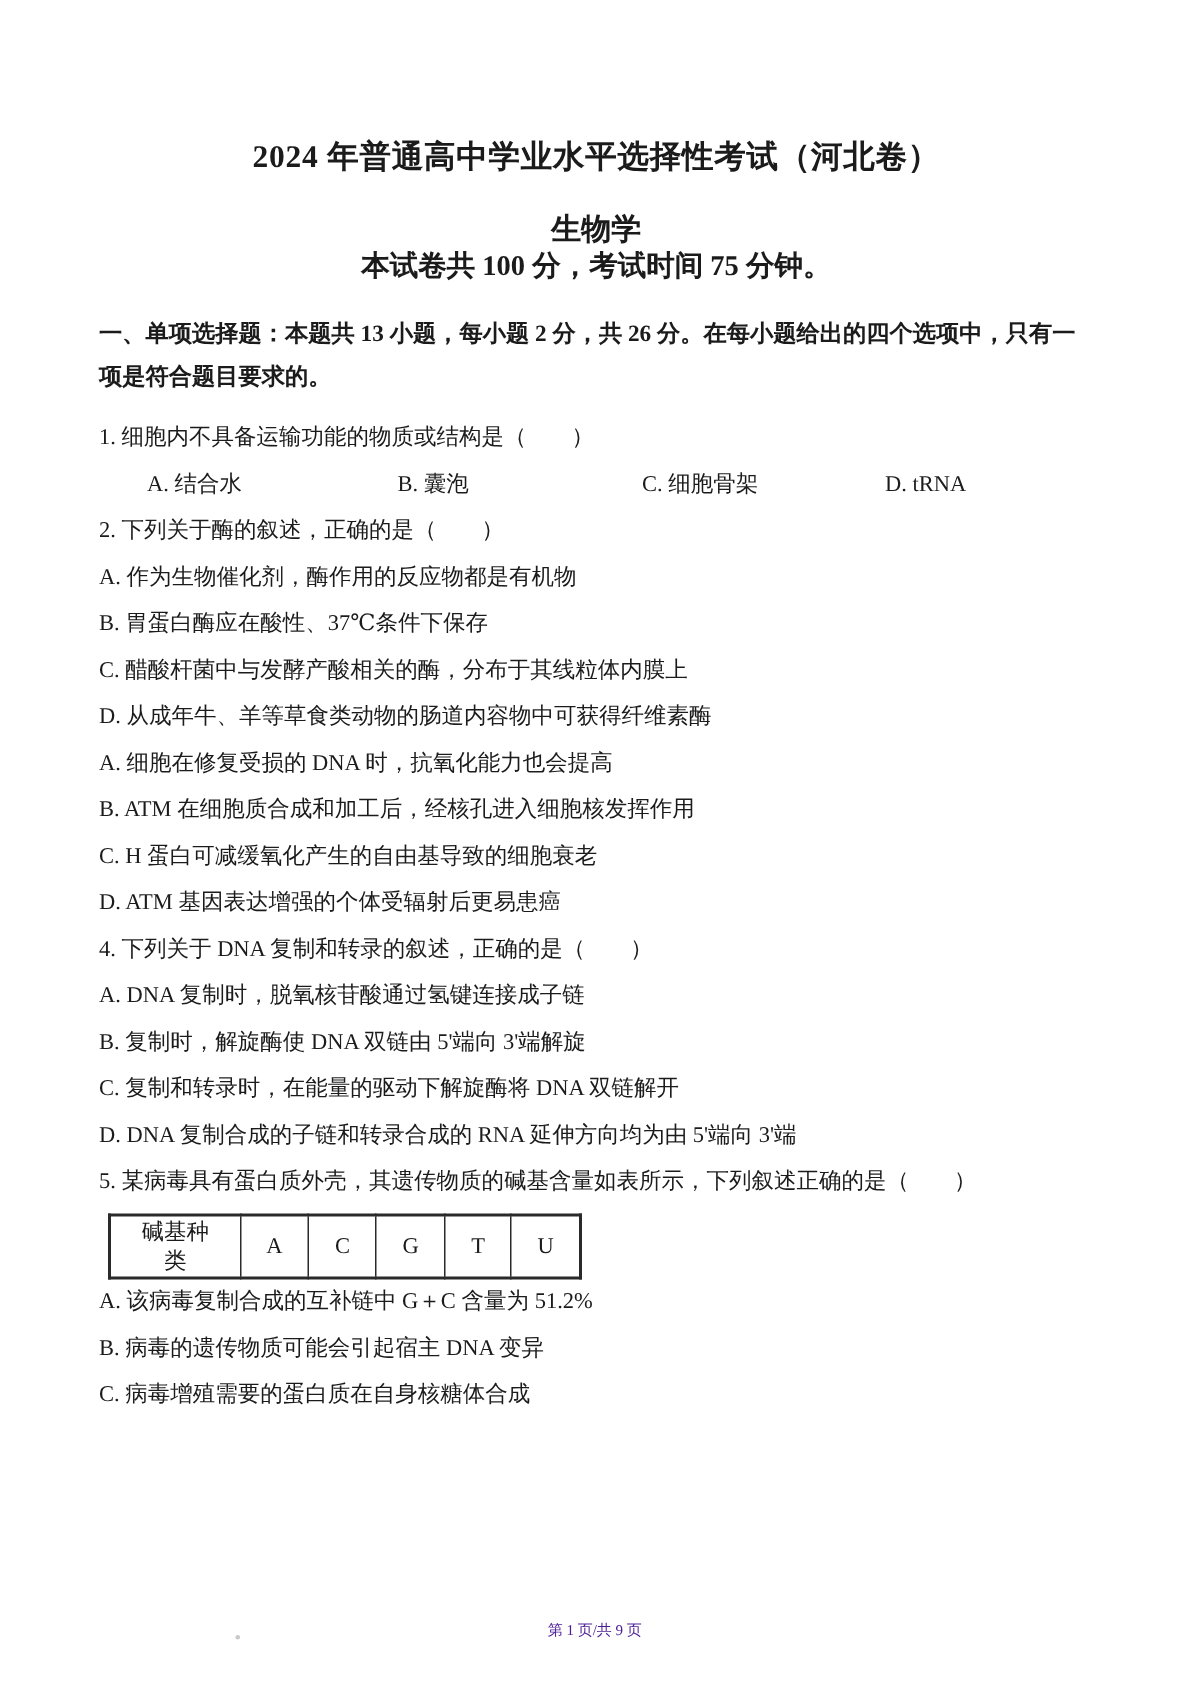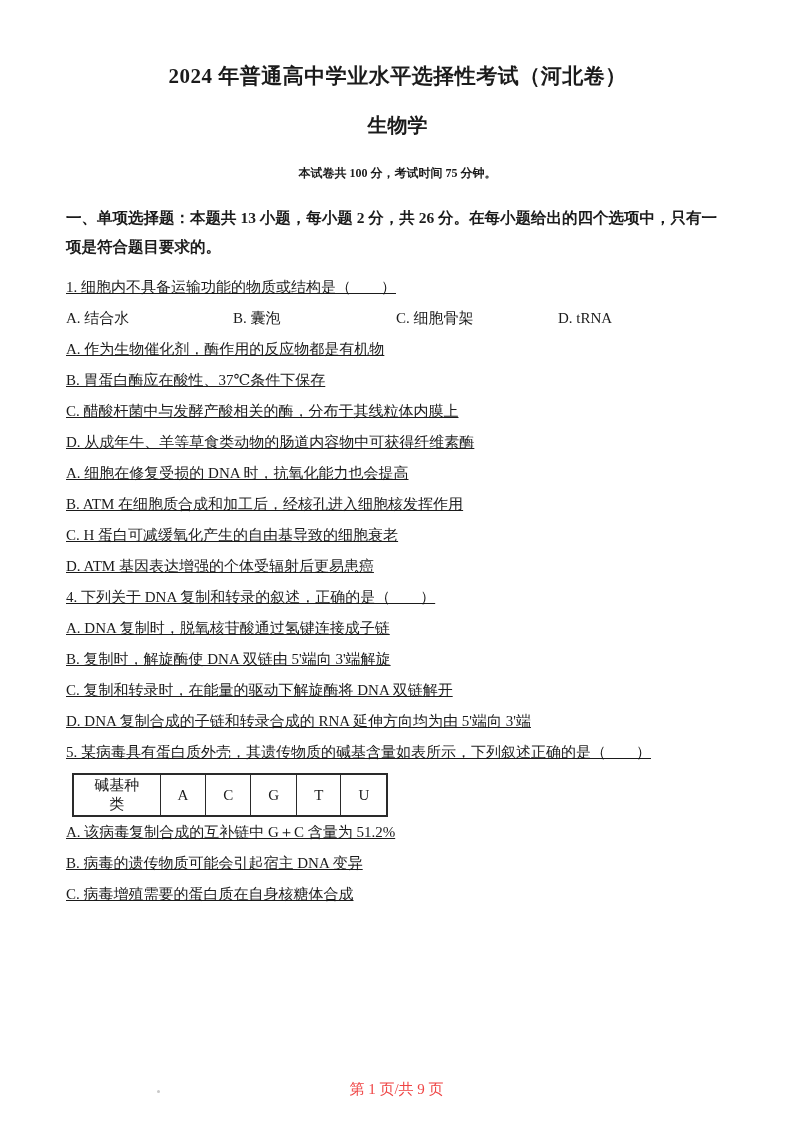--- a/index.html
+++ b/index.html
@@ -14,56 +14,56 @@
   .page {
     position:absolute; inset:0;
     padding:62px 64px 0 66px;
   }
   .title {
     text-align:center;
     font-size:21px;
     font-weight:bold;
     line-height:28px;
     letter-spacing:0.5px;
+    margin-top:28px;
   }
   .subject {
     text-align:center;
     font-size:20px;
     font-weight:bold;
     margin-top:22px;
     line-height:26px;
   }
   .exam-info {
     text-align:center;
-    font-size:12px;
+    font-size:19px;
     font-weight:bold;
-    margin-top:23px;
+    margin-top:0;
     line-height:24px;
   }
   .instruction {
     font-size:15.5px;
     font-weight:bold;
     margin-top:18px;
     line-height:29px;
     text-align:left;
   }
   .questions {
     margin-top:11px;
     font-size:15px;
   }
   .qline {
     line-height:31px;
     font-weight:normal;
-    text-decoration:underline;
   }
   .options-row {
     display:flex;
     line-height:31px;
   }
-  .opt-col.c1 { width:167px; }
+  .opt-col.c1 { width:167px;margin-left:32px; }
   .opt-col.c2 { width:163px; }
   .opt-col.c3 { width:162px; }
   .opt-col.c4 { flex:1; }
   table.base-table {
     border-collapse:collapse;
     margin:5px 0 0 6px;
     border:2px solid #2a2a2a;
   }
   table.base-table td {
     border:1px solid #2a2a2a;
@@ -78,22 +78,22 @@
   td.col-c { width:40px; }
   td.col-g { width:42px; }
   td.col-t { width:23px; }
   td.col-u { width:42px; }
   .after-table { }
   .footer {
     position:absolute;
     top:1080px; left:0;
     width:793px;
     text-align:center;
-    font-size:15px;
-    color:#ef4444;
+    font-size:10px;
+    color:#4c1d95;
   }
   .artifact-dot {
     position:absolute;
     left:157px; top:1090px;
     width:3px; height:3px;
     background:#c9c9c9;
     border-radius:50%;
   }
 </style>
 </head>
@@ -112,20 +112,21 @@
       <p class="qline stem">1.  细胞内不具备运输功能的物质或结构是（　　）</p>
       <div class="options-row">
         <span class="opt-col c1">A. 结合水</span>
         <span class="opt-col c2">B. 囊泡</span>
         <span class="opt-col c3">C. 细胞骨架</span>
         <span class="opt-col c4">D. tRNA</span>
       </div>
     </div>
 
     <div class="question">
+      <p class="qline stem">2.  下列关于酶的叙述，正确的是（　　）</p>
       <p class="qline option">A. 作为生物催化剂，酶作用的反应物都是有机物</p>
       <p class="qline option">B. 胃蛋白酶应在酸性、37℃条件下保存</p>
       <p class="qline option">C. 醋酸杆菌中与发酵产酸相关的酶，分布于其线粒体内膜上</p>
       <p class="qline option">D. 从成年牛、羊等草食类动物的肠道内容物中可获得纤维素酶</p>
     </div>
 
     <div class="question">
       <p class="qline option">A. 细胞在修复受损的 DNA 时，抗氧化能力也会提高</p>
       <p class="qline option">B. ATM 在细胞质合成和加工后，经核孔进入细胞核发挥作用</p>
       <p class="qline option">C. H 蛋白可减缓氧化产生的自由基导致的细胞衰老</p>

